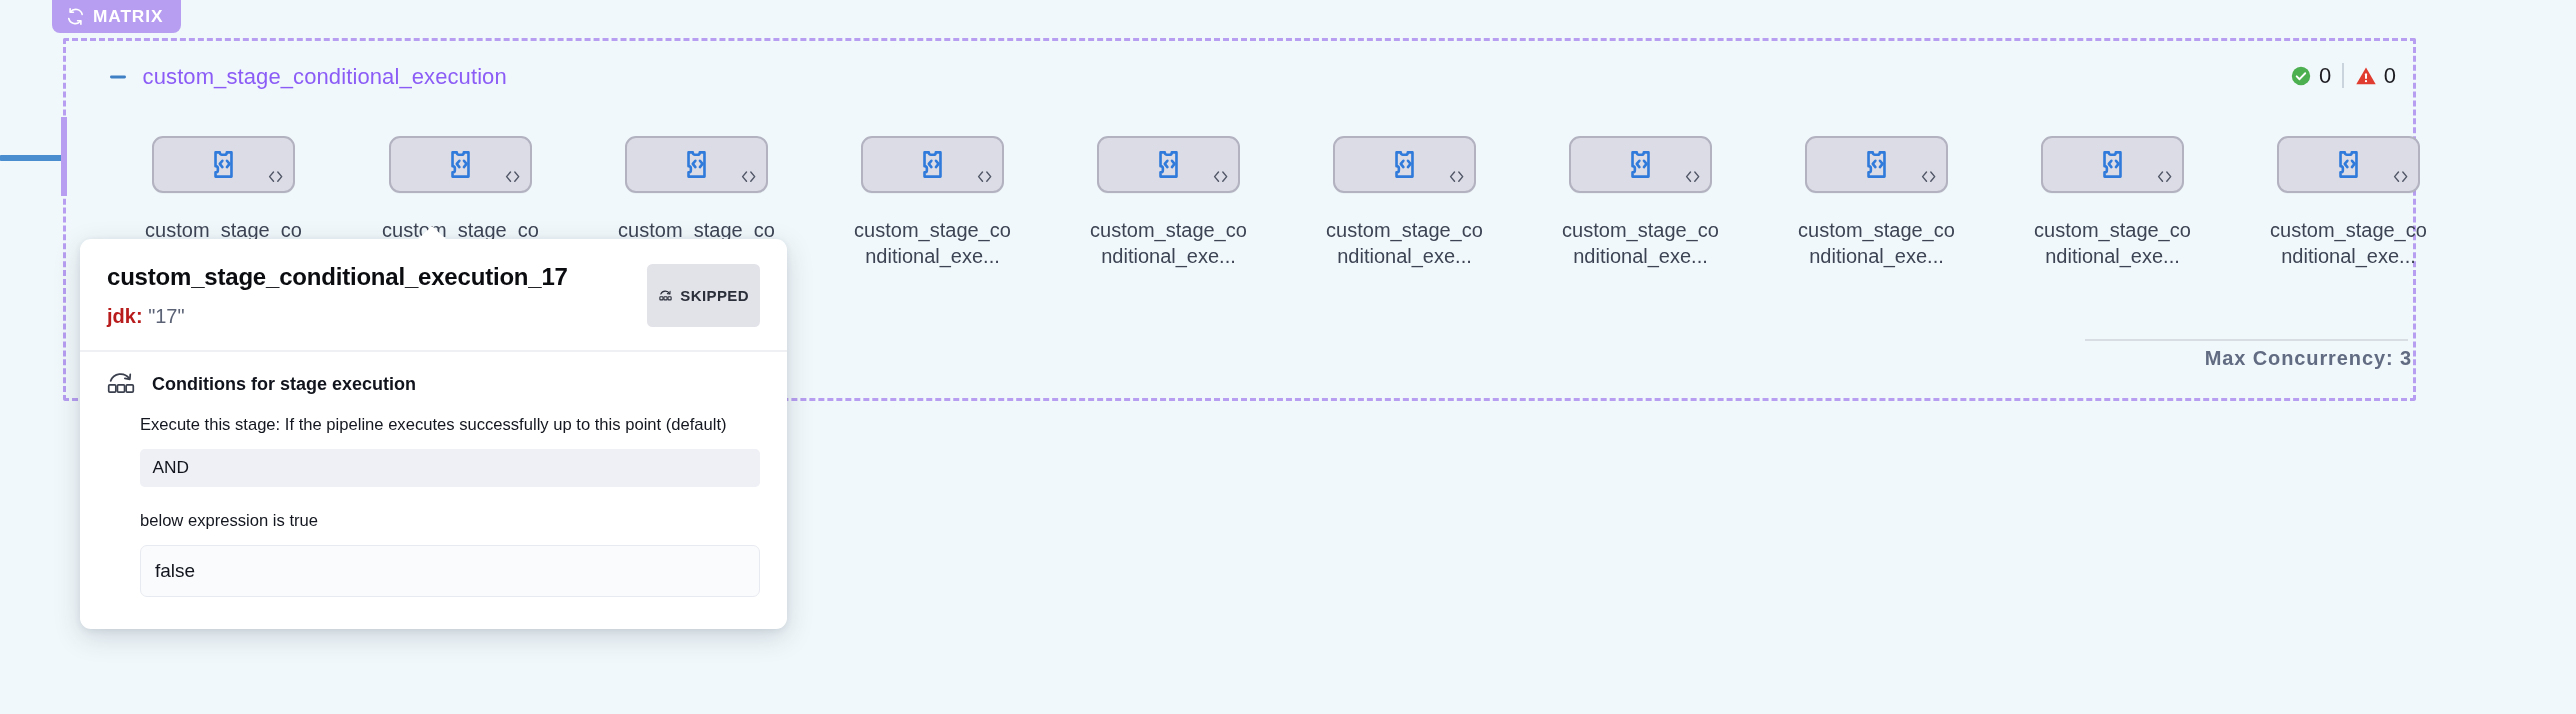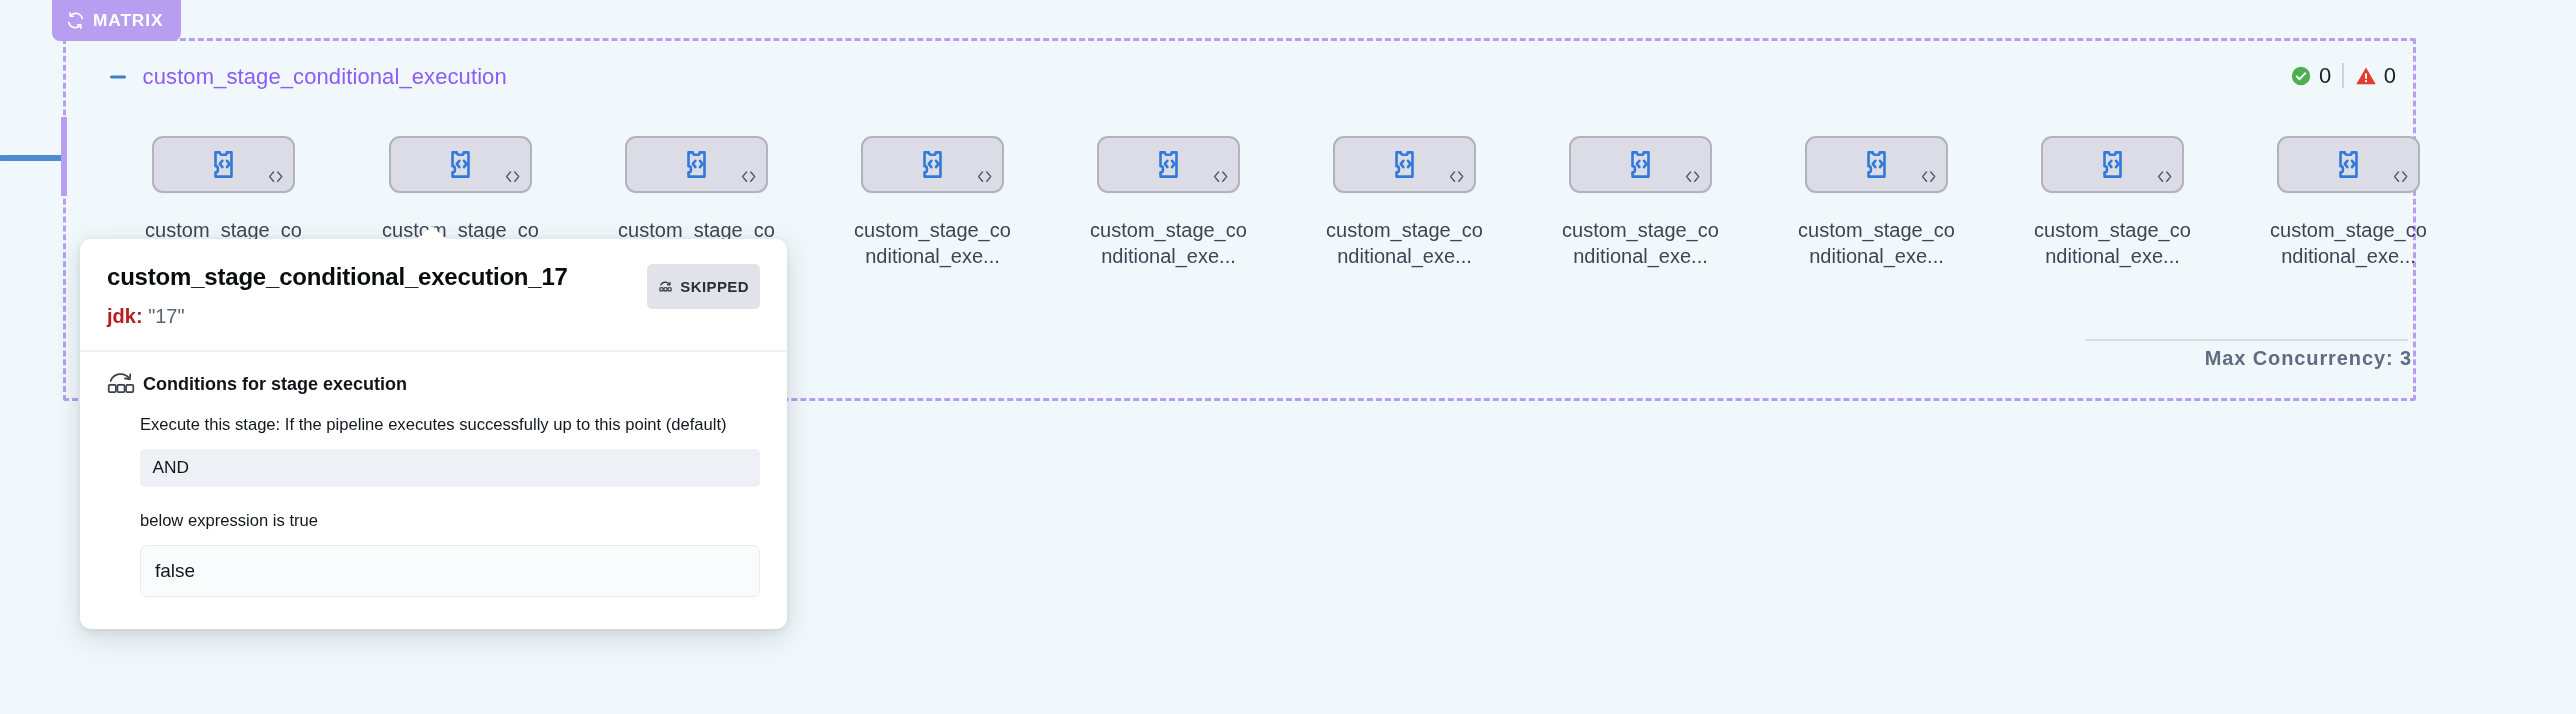--- a/index.html
+++ b/index.html
@@ -12,21 +12,21 @@
   #root { position: relative; width: 2576px; height: 714px; background: #f1f8fb; }
 
   
   .connector-in {
     position: absolute; left: 0; top: 155px;
     width: 66px; height: 5.5px; background: #4a8ed0; border-radius: 0.8px;
   }
   
   .matrix-badge {
     position: absolute; left: 52px; top: 0px;
-    height: 41px; padding: 0 17.3px 0 14px;
+    height: 33px; padding: 0 17.3px 0 14px;
     background: #b79ef0; border-radius: 0 0 8px 8px;
     display: flex; align-items: center; gap: 8px;
     color: #ffffff; font-size: 17.3px; font-weight: 700; letter-spacing: 0.9px;
   }
   .matrix-badge .lbl { line-height: 1; }
   .cycle-ico { width: 19px; height: 19px; display: block; }
 
   
   .matrix-box {
     position: absolute; left: 63px; top: 38px;
@@ -116,29 +116,29 @@
   .pop-title {
     font-size: 24px; font-weight: 700; color: #0b0c10; letter-spacing: -0.2px;
     white-space: nowrap;
   }
   .pop-sub { margin-top: 14px; font-size: 20px; color: #5b6275; }
   .pop-sub b { font-weight: 700; color: #b91c1c; }
   .skipped-badge {
     position: absolute; right: 27px; top: 25px;
     display: flex; align-items: center; gap: 7px;
     background: #e2e2e9; border-radius: 5.5px;
-    padding: 14px 11px;
+    padding: 23px 11px;
     font-size: 15px; font-weight: 700; letter-spacing: 0.4px; color: #2b2f3a; text-align: right;
   }
   .skipped-badge .sk-ico { width: 15px; height: 15px; display: block; }
 
   .pop-divider { height: 1.6px; background: #eef0f4; width: 100%; }
 
   .pop-body { padding: 20.5px 27px 32px 27px; }
-  .cond-head { display: flex; align-items: center; gap: 8px; }
+  .cond-head { display: flex; align-items: center; gap: 17px; }
   .cond-ico { width: 28px; height: 25px; display: block; flex: 0 0 auto; }
   .cond-title { font-size: 18px; font-weight: 700; color: #11141c; }
   .cond-desc { margin: 17.3px 0 0 33px; font-size: 16.6px; color: #14171f; line-height: 1.3; }
   .field-fill {
     margin: 12.6px 0 0 33px;
     background: #eff0f5; border-radius: 4.7px;
     padding: 8.7px 12.6px; font-size: 17.3px; color: #12151d;
   }
   .cond-note { margin: 24px 0 0 33px; font-size: 16.6px; color: #14171f; }
   .field-box {

